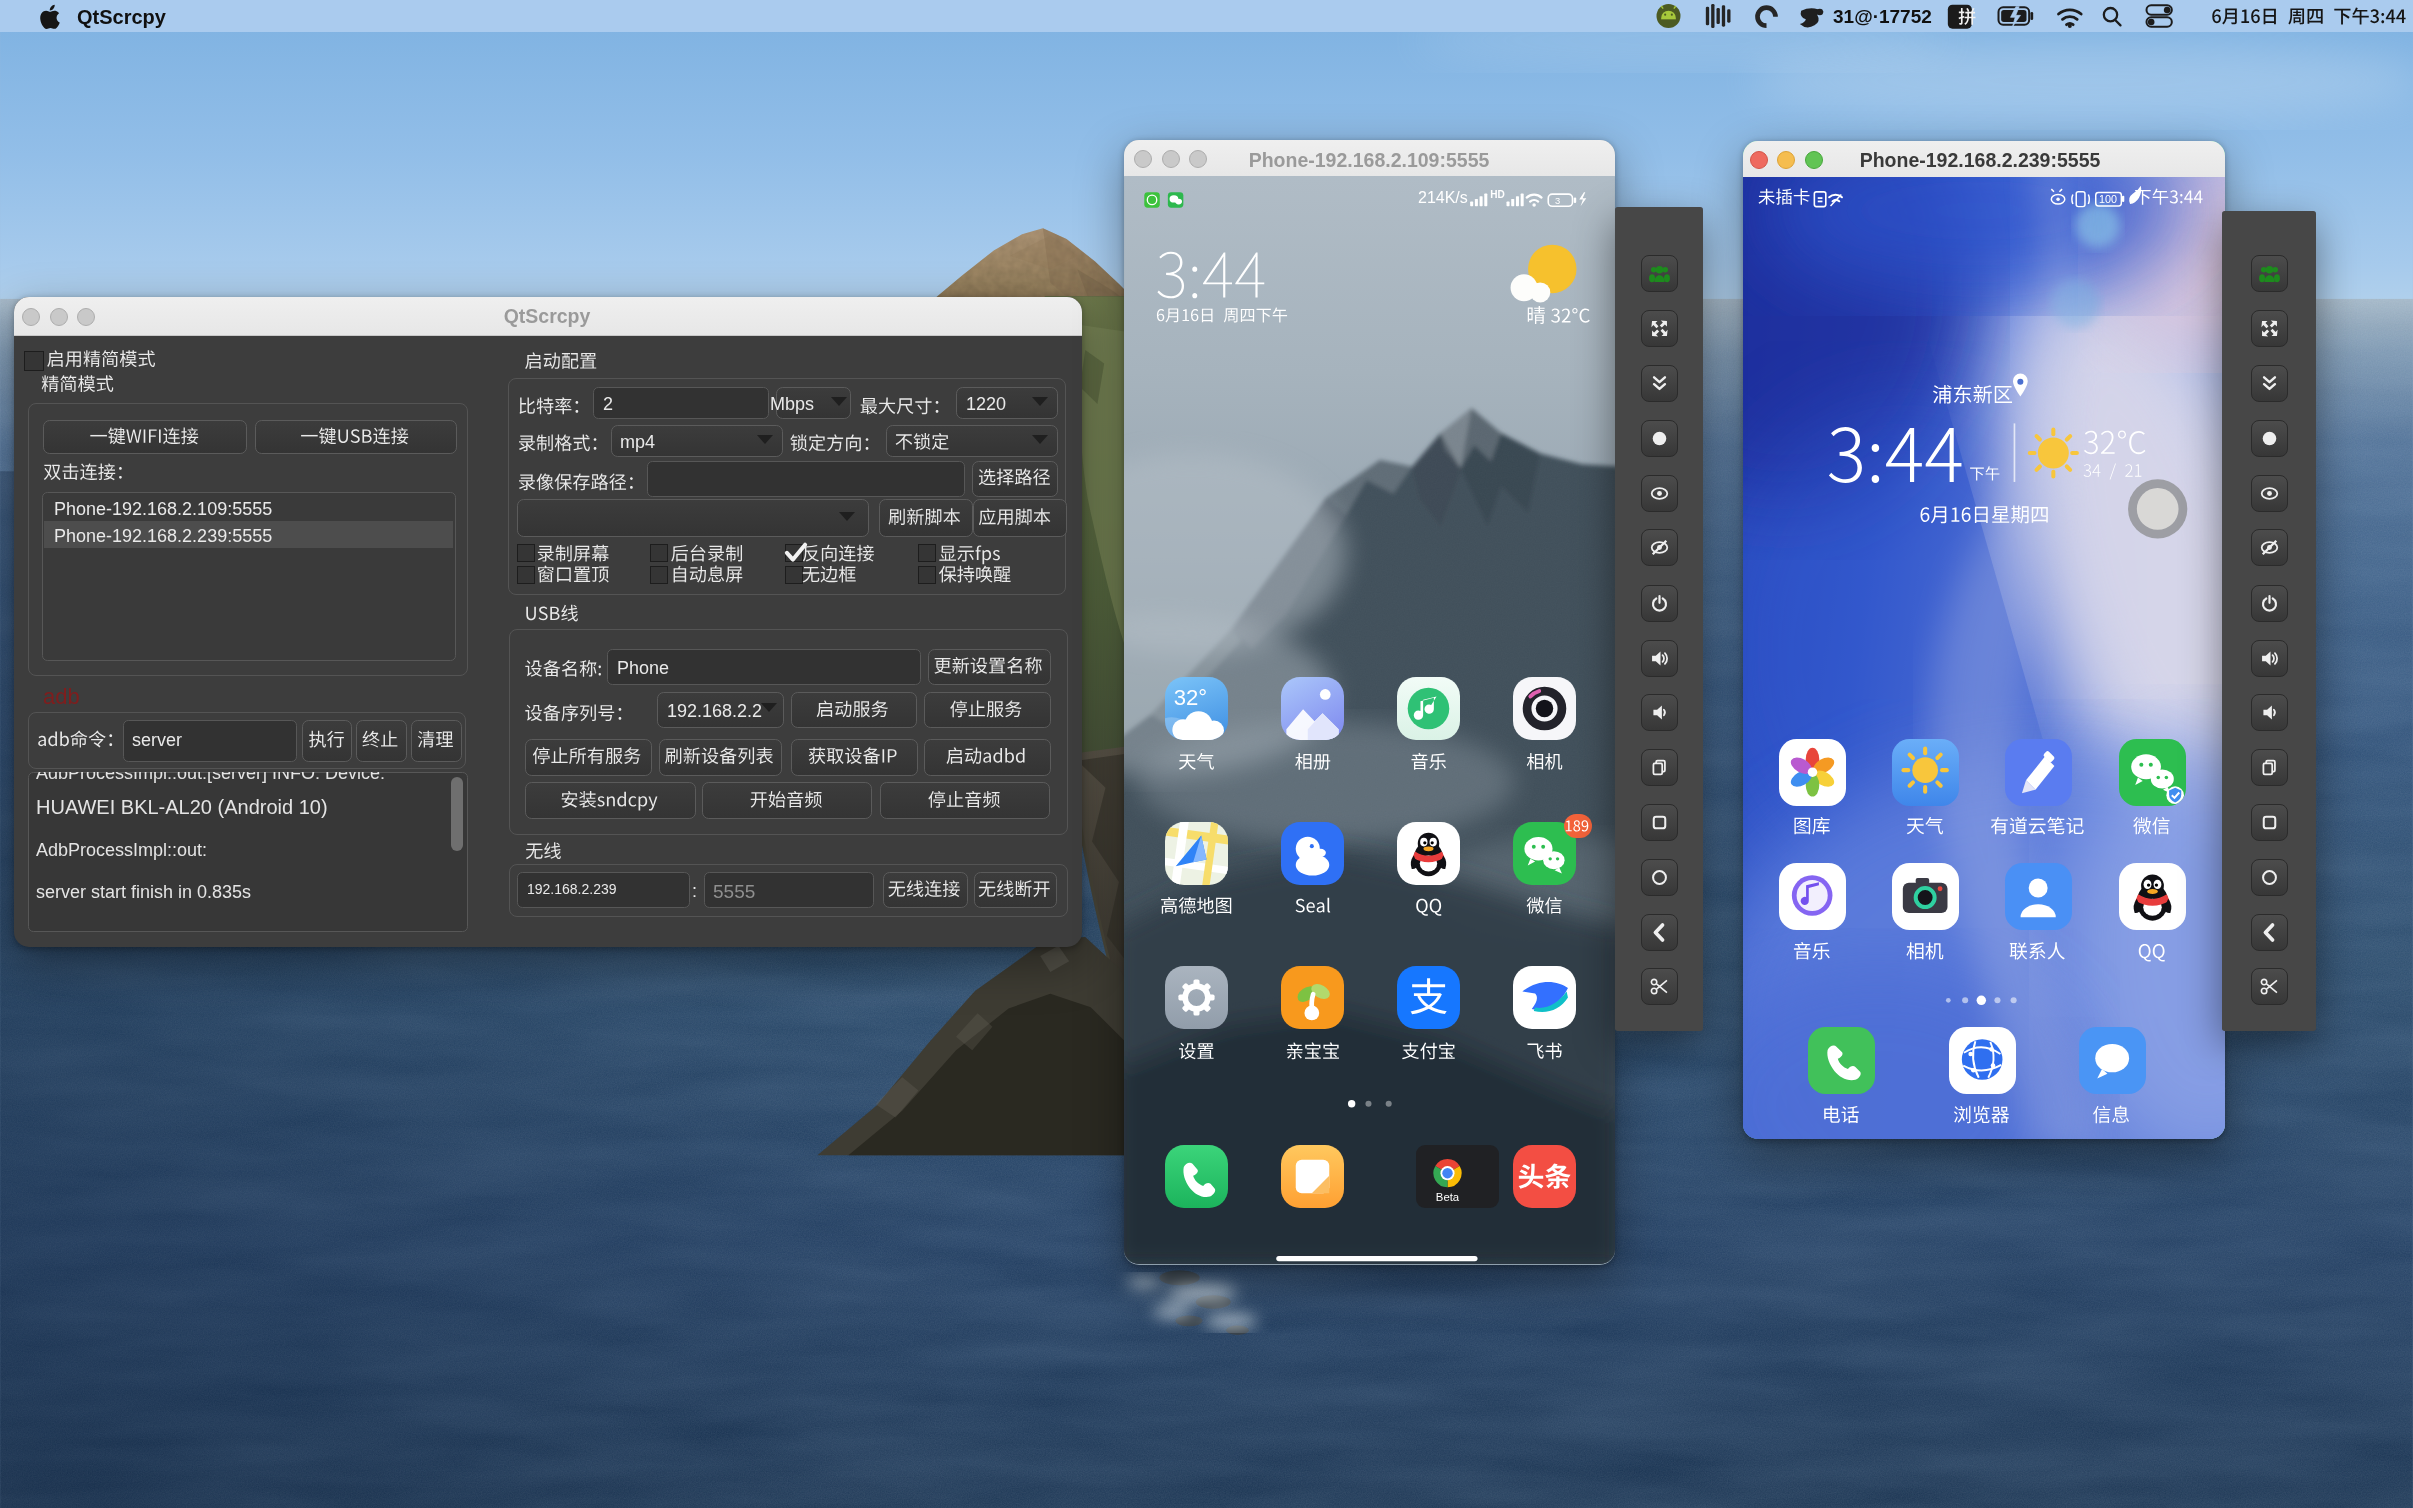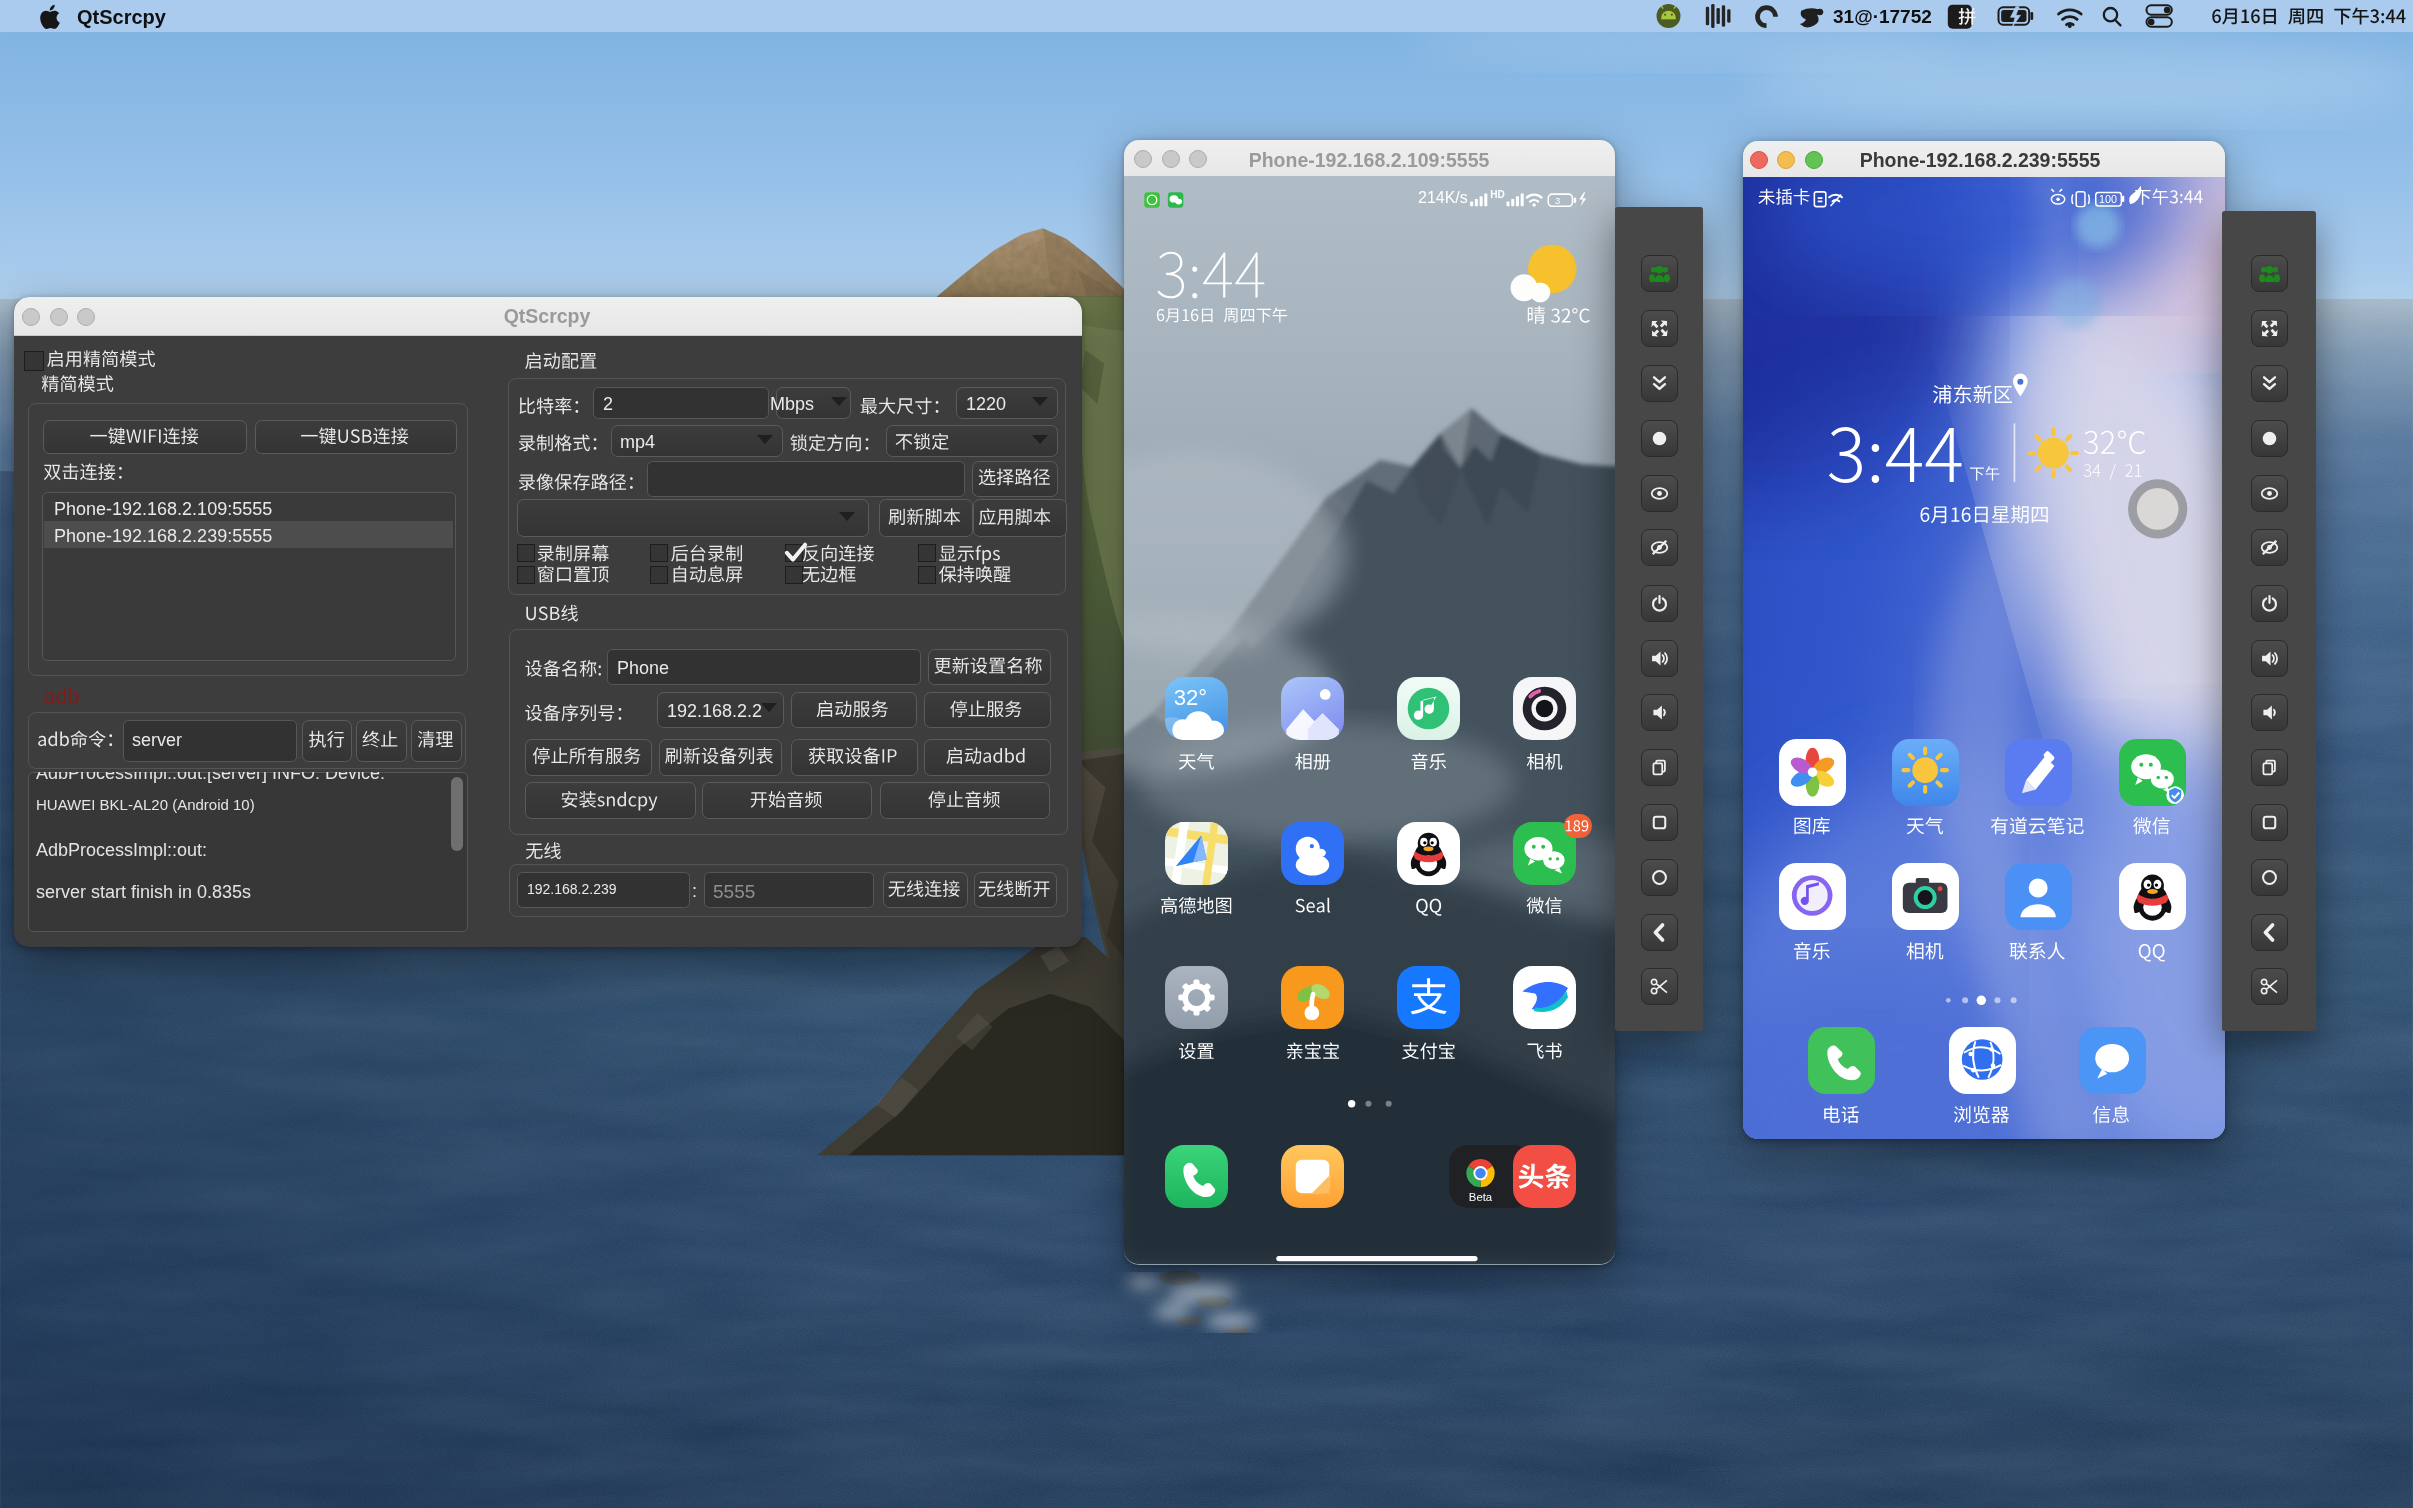--- a/index.html
+++ b/index.html
@@ -260,21 +260,21 @@
 <span class="t" style="left:770px;top:395px;font-size:18px;color:#e9e9e9">Mbps</span>
 <span class="t" style="left:966px;top:395px;font-size:18px;color:#e9e9e9">1220</span>
 <span class="t" style="left:620px;top:433px;font-size:18px;color:#e9e9e9">mp4</span>
 <span class="t" style="left:617px;top:659px;font-size:18px;color:#e9e9e9">Phone</span>
 <span class="t" style="left:667px;top:702px;font-size:18px;color:#e9e9e9">192.168.2.2</span>
 <span class="t" style="left:527px;top:882px;font-size:14px;color:#e9e9e9">192.168.2.239</span>
 <span class="t" style="left:692px;top:882px;font-size:18px;color:#e9e9e9">:</span>
 <span class="t" style="left:713px;top:882px;font-size:19px;color:#8f8f8f">5555</span>
 <div style="position:absolute;left:28px;top:772px;width:438px;height:158px;overflow:hidden;z-index:31">
  <span style="position:absolute;left:8px;top:-8.8px;font-size:18px;color:#e4e4e4;white-space:pre">AdbProcessImpl::out:[server] INFO: Device:</span>
- <span style="position:absolute;left:8px;top:24px;font-size:15px;color:#e4e4e4;white-space:pre">HUAWEI BKL-AL20 (Android 10)</span>
+ <span style="position:absolute;left:8px;top:24px;font-size:20px;color:#e4e4e4;white-space:pre">HUAWEI BKL-AL20 (Android 10)</span>
  <span style="position:absolute;left:8px;top:68px;font-size:18px;color:#e4e4e4;white-space:pre">AdbProcessImpl::out:</span>
  <span style="position:absolute;left:8px;top:110px;font-size:18px;color:#e4e4e4;white-space:pre">server start finish in 0.835s</span>
 </div>
 
 <svg width="0" height="0" style="position:absolute">
       <defs>
 <g id="tbi1" fill="#1d8a1d">
  <circle cx="8.5" cy="11.5" r="4.1"></circle>
           <circle cx="25.5" cy="11.5" r="4.1"></circle>
  <ellipse cx="6" cy="24" rx="4.4" ry="5.8"></ellipse>
@@ -511,21 +511,21 @@
         <path d="M14,38 C38,19 66,21 82,33 C70,58 48,70 28,64 C36,54 38,46 33,41Z" fill="#3370ff"></path>
         <path d="M33,62 C52,65 68,54 80,38 L82,47 C71,65 51,72 31,67Z" fill="#10c0c8"></path>
       </svg></div>
 <div class="icon" style="left:1165px;top:1145px;width:63px;height:63px;border-radius:19px;background:linear-gradient(#3bd47a,#1cb45c);z-index:11"><svg width="63" height="63" viewBox="0 0 94 94">
         <path d="M28,33 c2,-5 9,-9 13,-5 l7,8 c3,3 -1,8 -6,10 c2,7 8,13 15,15 c3,-4 8,-6 11,-3 l6,7 c3,4 -2,10 -7,12 c-11,3 -23,-4 -30,-13 c-7,-9 -11,-21 -9,-31z" fill="#fff"></path>
       </svg></div>
 <div class="icon" style="left:1281px;top:1145px;width:63px;height:63px;border-radius:19px;background:linear-gradient(#ffc85e,#ffa032);z-index:11"><svg width="63" height="63" viewBox="0 0 94 94">
         <rect x="22" y="22" width="50" height="50" rx="9" fill="#fff"></rect>
         <polygon points="72,46 72,72 46,72" fill="#fcbe62"></polygon>
       </svg></div>
-<div class="icon" style="left:1449px;top:1145px;width:83px;height:63px;border-radius:19px;background:#202124;z-index:11"><svg width="63" height="63" viewBox="0 0 94 94">
+<div class="icon" style="left:1416px;top:1145px;width:83px;height:63px;border-radius:9px;background:#202124;z-index:11"><svg width="63" height="63" viewBox="0 0 94 94">
         <g transform="translate(47,42)">
           <path d="M0,0 L-18.19,-10.5 A21,21 0 0 1 18.19,-10.5 Z" fill="#ea4335"></path>
           <path d="M0,0 L18.19,-10.5 A21,21 0 0 1 0,21 Z" fill="#fbbc05"></path>
           <path d="M0,0 L0,21 A21,21 0 0 1 -18.19,-10.5 Z" fill="#34a853"></path>
           <circle r="10.5" fill="#fff"></circle>
           <circle r="7.8" fill="#4285f4"></circle>
         </g>
         <text x="47" y="83" font-size="17" fill="#fff" text-anchor="middle" font-family="Liberation Sans">Beta</text>
       </svg></div>
 <div class="icon" style="left:1513px;top:1145px;width:63px;height:63px;border-radius:19px;background:#f34e43;z-index:11"></div>

